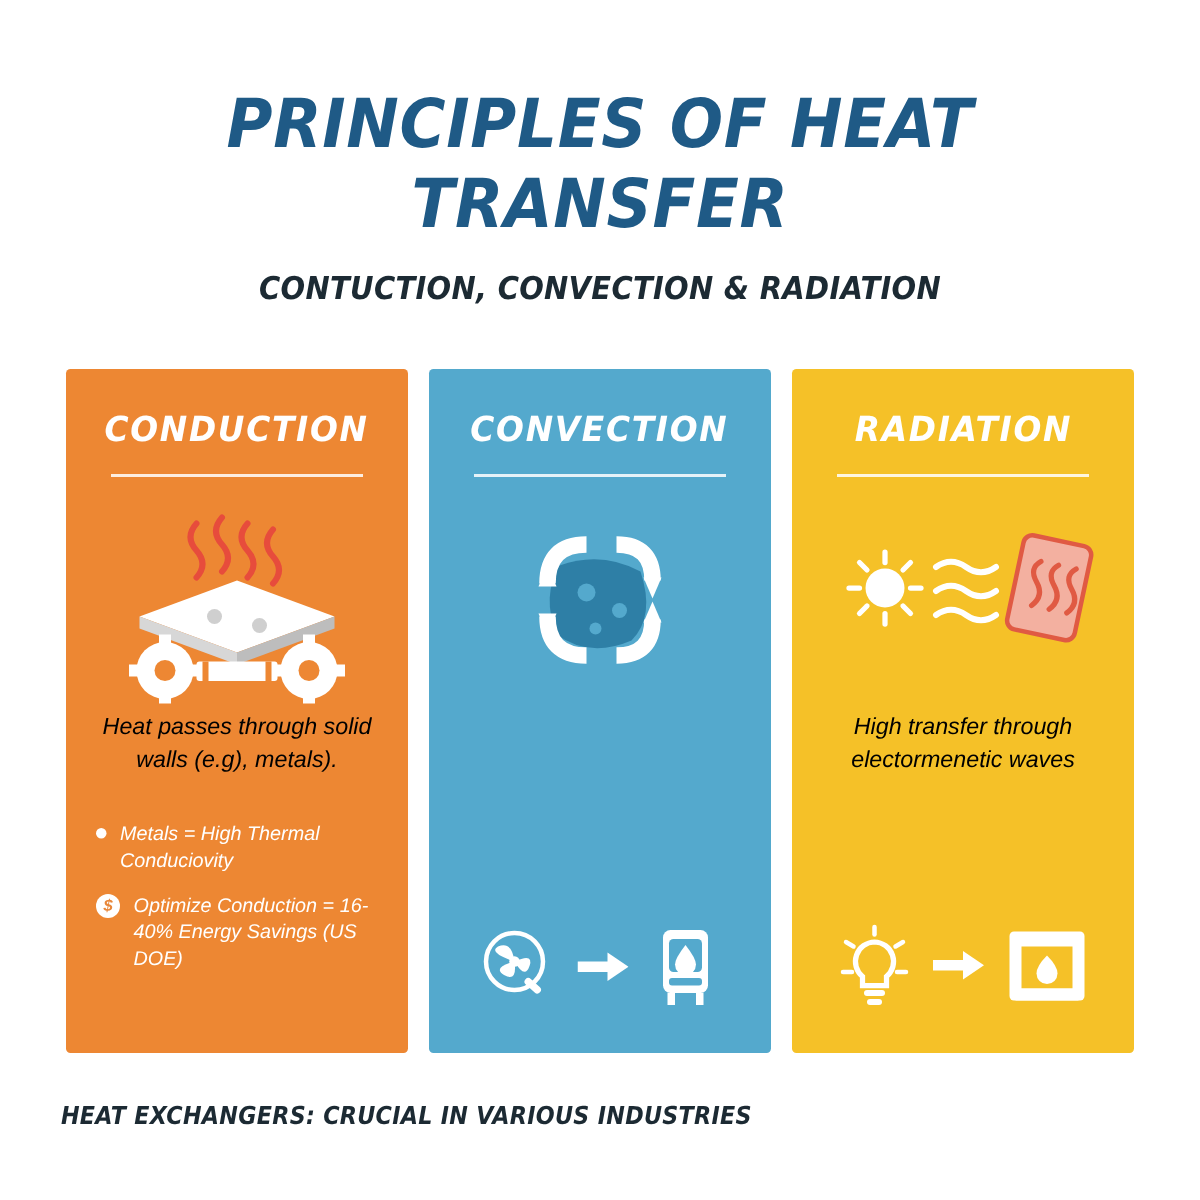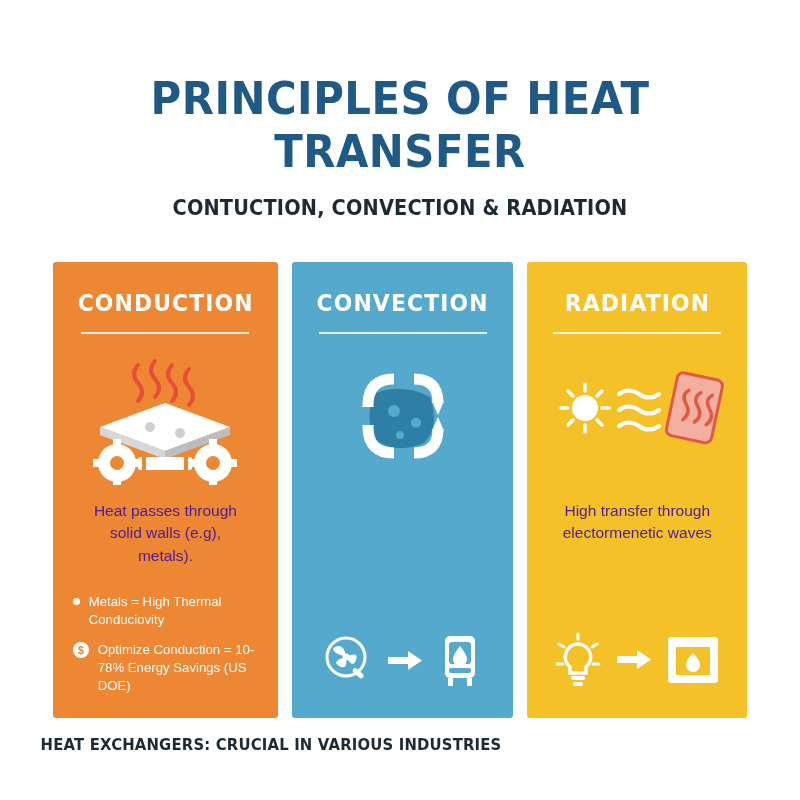--- a/index.html
+++ b/index.html
@@ -11,22 +11,23 @@
     height: 800px;
     background: #ffffff;
     font-family: "Liberation Sans", sans-serif;
     overflow: hidden;
   }
   .poster {
     position: relative;
     width: 800px;
     height: 800px;
     box-sizing: border-box;
-    padding: 16px;
+    padding: 0;
     background: #ffffff;
+    font-style: italic;
   }
   .header {
     text-align: center;
     padding-top: 56px;
   }
   .main-title {
     font-family: "DejaVu Sans", sans-serif;
     font-weight: bold;
     font-size: 45px;
     letter-spacing: 0.5px;
@@ -82,25 +83,25 @@
     height: 150px;
     display: flex;
     align-items: center;
     justify-content: center;
     margin-top: 6px;
   }
   .card-desc {
     font-size: 15.5px;
     line-height: 1.45;
     text-align: center;
-    margin: 10px;
-    color: #4c1d95;
+    margin: 0;
+    color: #000000;
   }
   .bullets {
-    margin-top: 16px;
+    margin-top: 28px;
     width: 100%;
     display: flex;
     flex-direction: column;
     gap: 12px;
   }
   .bullet {
     display: flex;
     align-items: flex-start;
     gap: 9px;
     font-size: 13.2px;
@@ -213,21 +214,21 @@
 
       <p class="card-desc">Heat passes through solid walls (e.g), metals).</p>
 
       <div class="bullets">
         <div class="bullet">
           <span class="dot"></span>
           <span class="bullet-text">Metals = High Thermal Conduciovity</span>
         </div>
         <div class="bullet">
           <span class="coin">$</span>
-          <span class="bullet-text">Optimize Conduction = 10-78% Energy Savings (US DOE)</span>
+          <span class="bullet-text">Optimize Conduction = 16-40% Energy Savings (US DOE)</span>
         </div>
       </div>
     </div>
 
     <div class="card" style="background:#54a9cd;">
       <div class="card-title">CONVECTION</div>
       <div class="card-rule"></div>
 
       <div class="illus">
         <svg width="150" height="140" viewBox="0 0 150 140">

